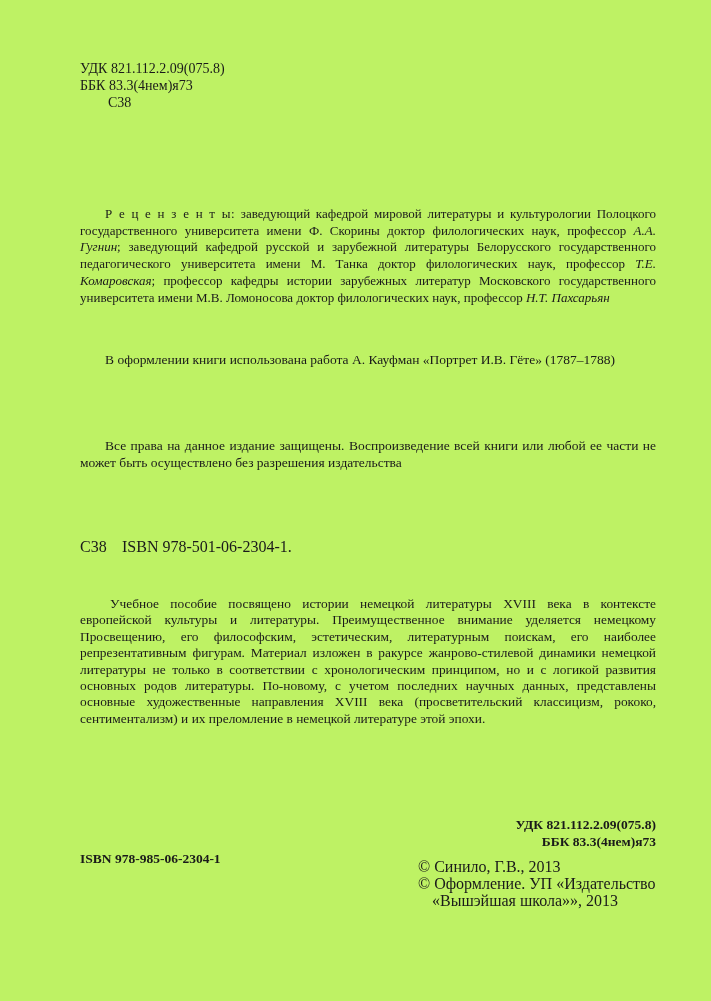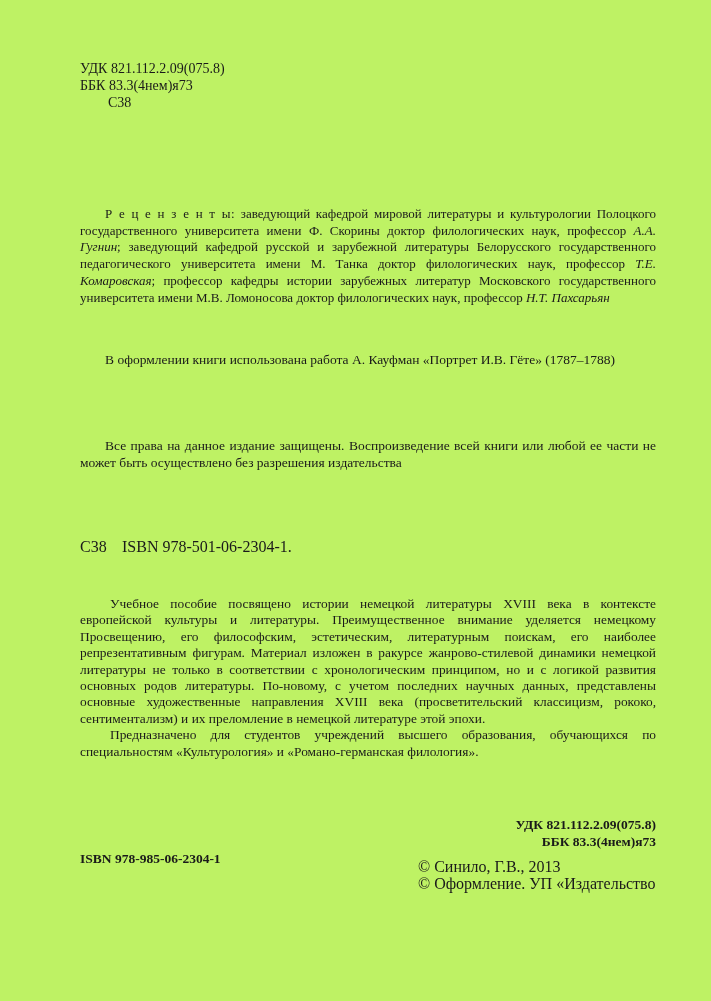--- a/index.html
+++ b/index.html
@@ -158,28 +158,28 @@
 
   <div class="block catalog">
     <span class="catalog-code">С38</span>
     <div class="catalog-body">
       <p class="catalog-isbn">ISBN 978-501-06-2304-1.</p>
     </div>
   </div>
 
   <div class="block annotation">
     <p>Учебное пособие посвящено истории немецкой литературы XVIII века в контексте европейской культуры и литературы. Преимущественное внимание уделяется немецкому Просвещению, его философским, эстетическим, литературным поискам, его наиболее репрезентативным фигурам. Материал изложен в ракурсе жанрово-стилевой динамики немецкой литературы не только в соответствии с хронологическим принципом, но и с логикой развития основных родов литературы. По-новому, с учетом последних научных данных, представлены основные художественные направления XVIII века (просветительский классицизм, рококо, сентиментализм) и их преломление в немецкой литературе этой эпохи.</p>
-    <p>Предназначено для студентов учреждений высшего образования, обучающихся по специальностям «Культурология» и «Романо-германская филология».</p>
   </div>
 
   <div class="block codes-bottom">
     <div>УДК 821.112.2.09(075.8)</div>
     <div>ББК 83.3(4нем)я73</div>
   </div>
 
   <div class="block footer-isbn">ISBN 978-985-06-2304-1</div>
 
   <div class="footer-copyright">
     <div>© Синило, Г.В., 2013</div>
     <div>© Оформление. УП «Издательство</div>
+    <div class="cont-line">«Вышэйшая школа»», 2013</div>
   </div>
 
 </div>
 
 </body></html>

